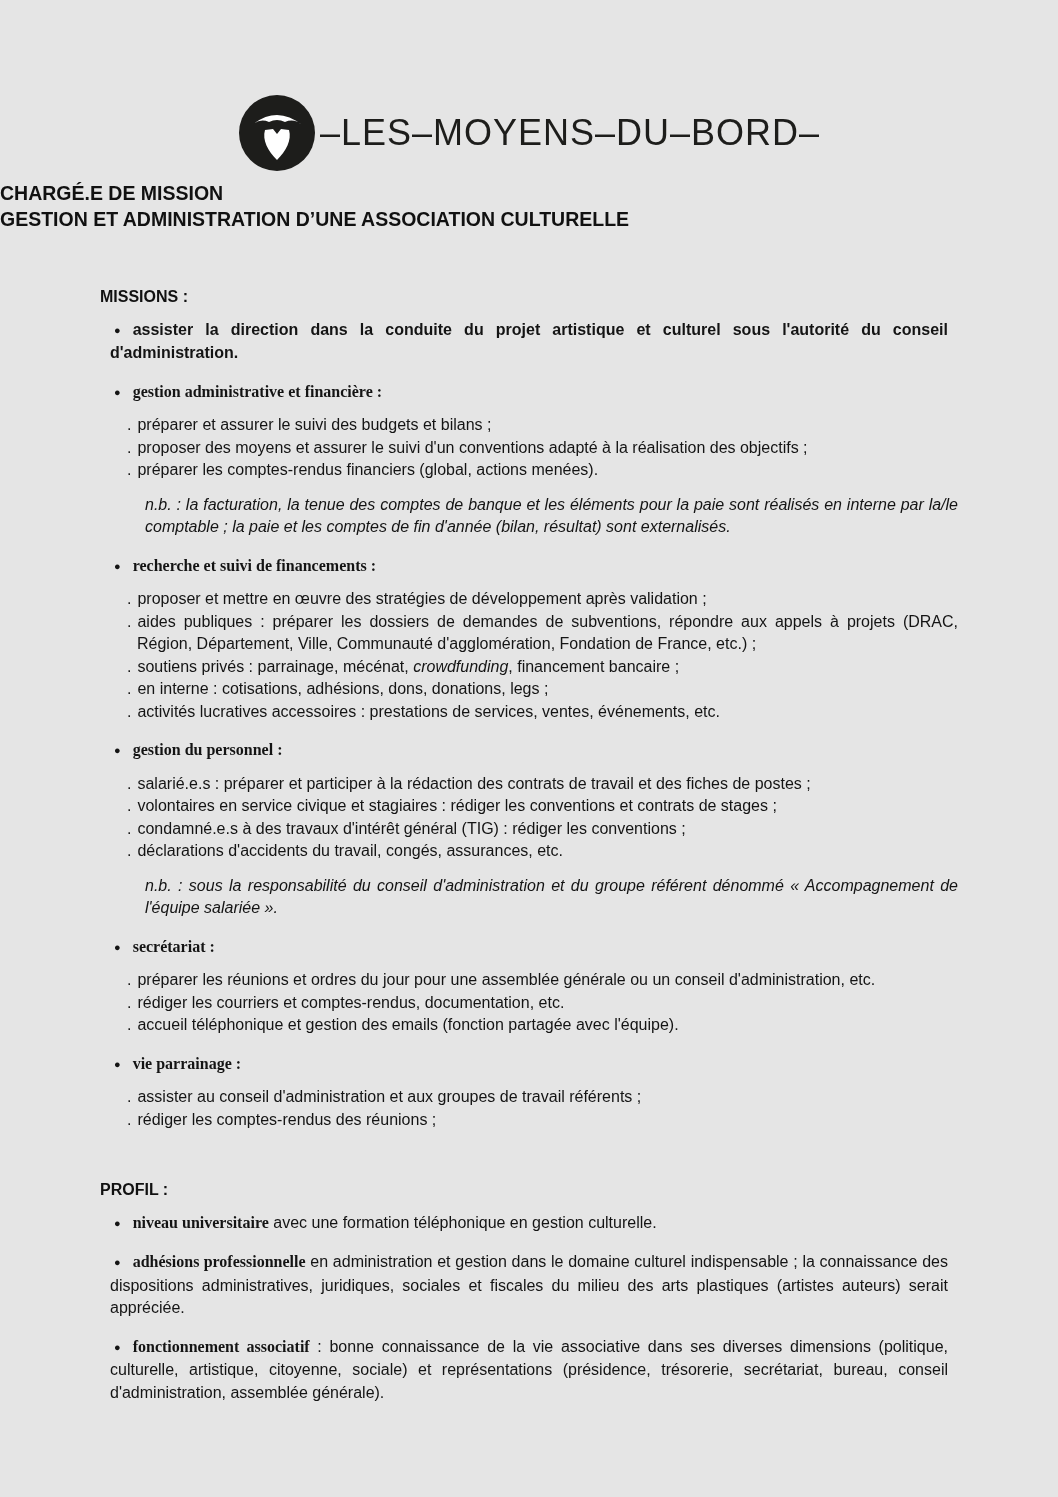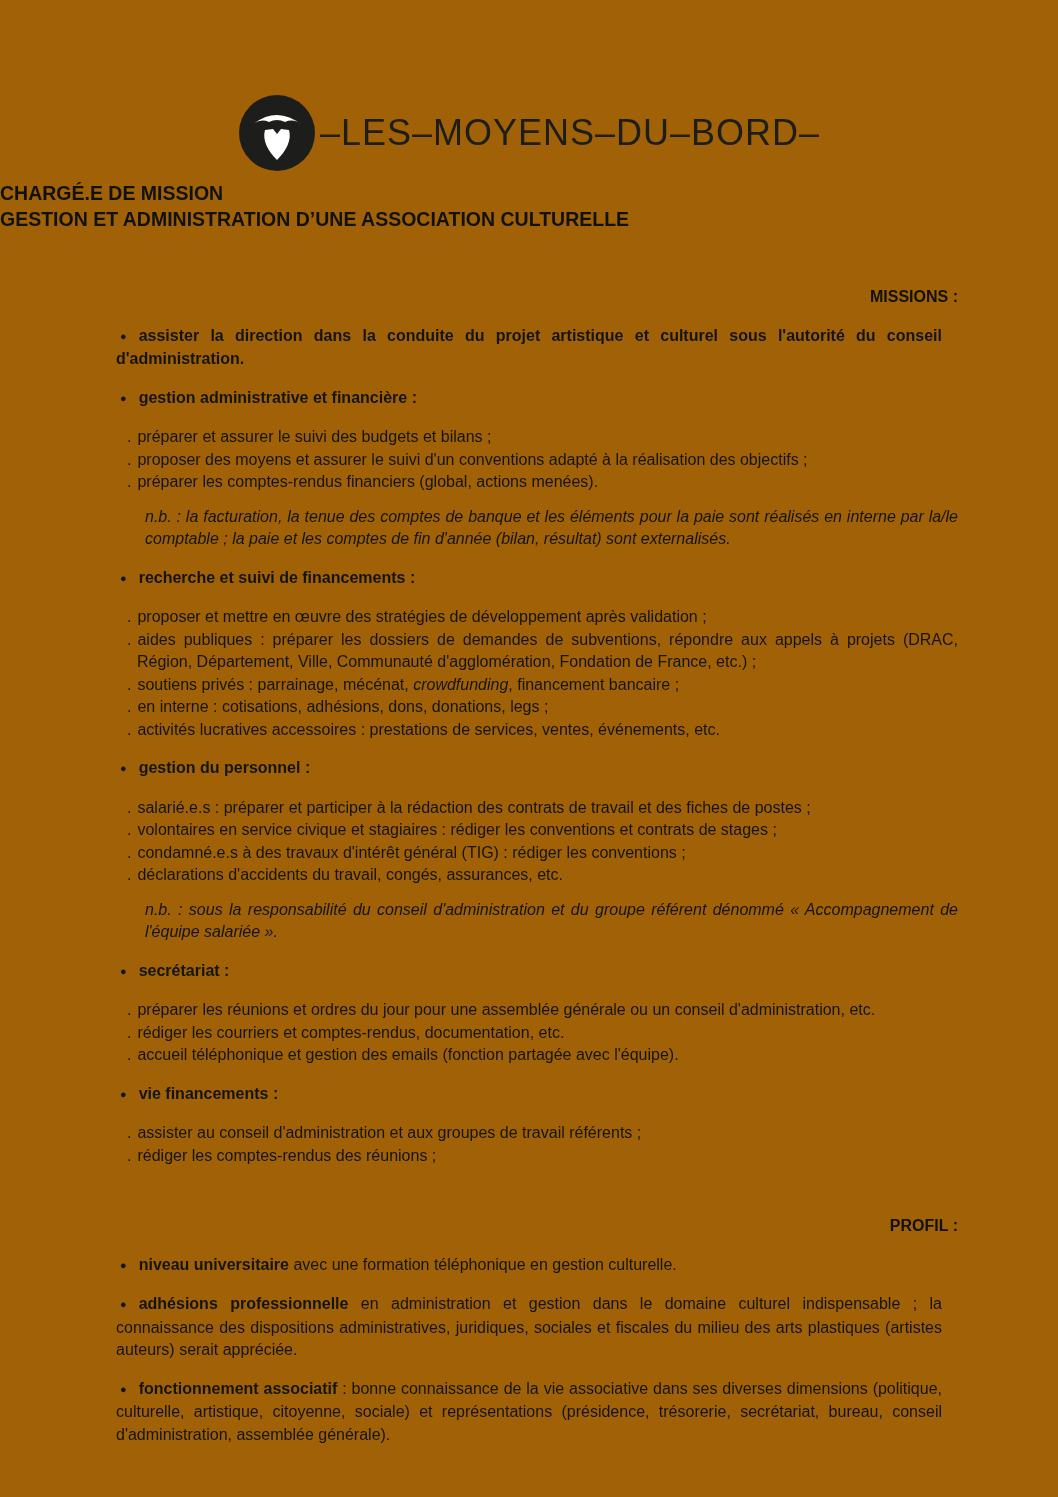--- a/index.html
+++ b/index.html
@@ -1,17 +1,17 @@
 <!DOCTYPE html>
 <html><head>
 <meta charset="utf-8">
 <style>
   html,body{margin:0;padding:0;background:#ffffff;}
   .page{
-    width:1058px;height:1497px;background:#a16207;color:#161616;
+    width:1058px;height:1497px;background:#e5e5e5;color:#161616;
     font-family:"Liberation Sans","DejaVu Sans",sans-serif;
     overflow:hidden;position:relative;box-sizing:border-box;
   }
   
   .logo-row{
     padding-top:94px;display:flex;align-items:center;justify-content:center;gap:4px;
   }
   .logo-mark{width:78px;height:78px;flex:0 0 auto;}
   .wordmark{
     font-size:36px;letter-spacing:1px;font-weight:400;color:#1d1d1b;
@@ -20,29 +20,29 @@
   
   .title-block{margin-top:8px;text-align:left;font-weight:bold;font-size:19.5px;line-height:26px;color:#111;}
   
   .content{
     margin:54px 100px 0 100px;
     font-size:16px;line-height:22.5px;text-align:justify;color:#141414;
   }
   .doc-section{margin:0;}
   .doc-section.profil{margin-top:48px;}
   .section-heading{
-    font-size:16px;font-weight:bold;margin:0 0 8px 0;text-align:right;color:#111;
+    font-size:16px;font-weight:bold;margin:0 0 8px 0;text-align:left;color:#111;
   }
   .bullet-group{margin:0 0 16px 0;}
-  .bullet-para{margin:16px;}
+  .bullet-para{margin:10px;}
   .bullet-para .dot{
     font-size:11px;display:inline-block;margin-left:4px;margin-right:12px;
     transform:translateY(-1px);
   }
-  .b-label{font-weight:bold;}
+  .b-label{font-weight:bold;font-family:Liberation Serif, serif;}
   .all-bold{font-weight:bold;}
   .sub-item{
     margin:0 0 0 27px;padding-left:10px;text-indent:-10px;
   }
   .sub-item .marker{margin-right:6px;}
   .note{
     margin:12px 0 0 45px;font-style:italic;
   }
   .it{font-style:italic;}
 </style>
@@ -94,21 +94,21 @@
           <p class="sub-item"><span class="marker">.</span><span>déclarations d'accidents du travail, congés, assurances, etc.</span></p>
           <p class="note">n.b. : sous la responsabilité du conseil d'administration et du groupe référent dénommé « Accompagnement de l'équipe salariée ».</p>
         </div>
         <div class="bullet-group">
           <p class="bullet-para"><span class="dot">●</span><span class="b-label">secrétariat :</span></p>
           <p class="sub-item"><span class="marker">.</span><span>préparer les réunions et ordres du jour pour une assemblée générale ou un conseil d'administration, etc.</span></p>
           <p class="sub-item"><span class="marker">.</span><span>rédiger les courriers et comptes-rendus, documentation, etc.</span></p>
           <p class="sub-item"><span class="marker">.</span><span>accueil téléphonique et gestion des emails (fonction partagée avec l'équipe).</span></p>
         </div>
         <div class="bullet-group">
-          <p class="bullet-para"><span class="dot">●</span><span class="b-label">vie financements :</span></p>
+          <p class="bullet-para"><span class="dot">●</span><span class="b-label">vie parrainage :</span></p>
           <p class="sub-item"><span class="marker">.</span><span>assister au conseil d'administration et aux groupes de travail référents ;</span></p>
           <p class="sub-item"><span class="marker">.</span><span>rédiger les comptes-rendus des réunions ;</span></p>
         </div>
       </section>
       <section class="doc-section profil">
         <h2 class="section-heading">PROFIL :</h2>
         <div class="bullet-group">
           <p class="bullet-para"><span class="dot">●</span><span class="b-label">niveau universitaire</span><span> avec une formation téléphonique en gestion culturelle.</span></p>
         </div>
         <div class="bullet-group">

